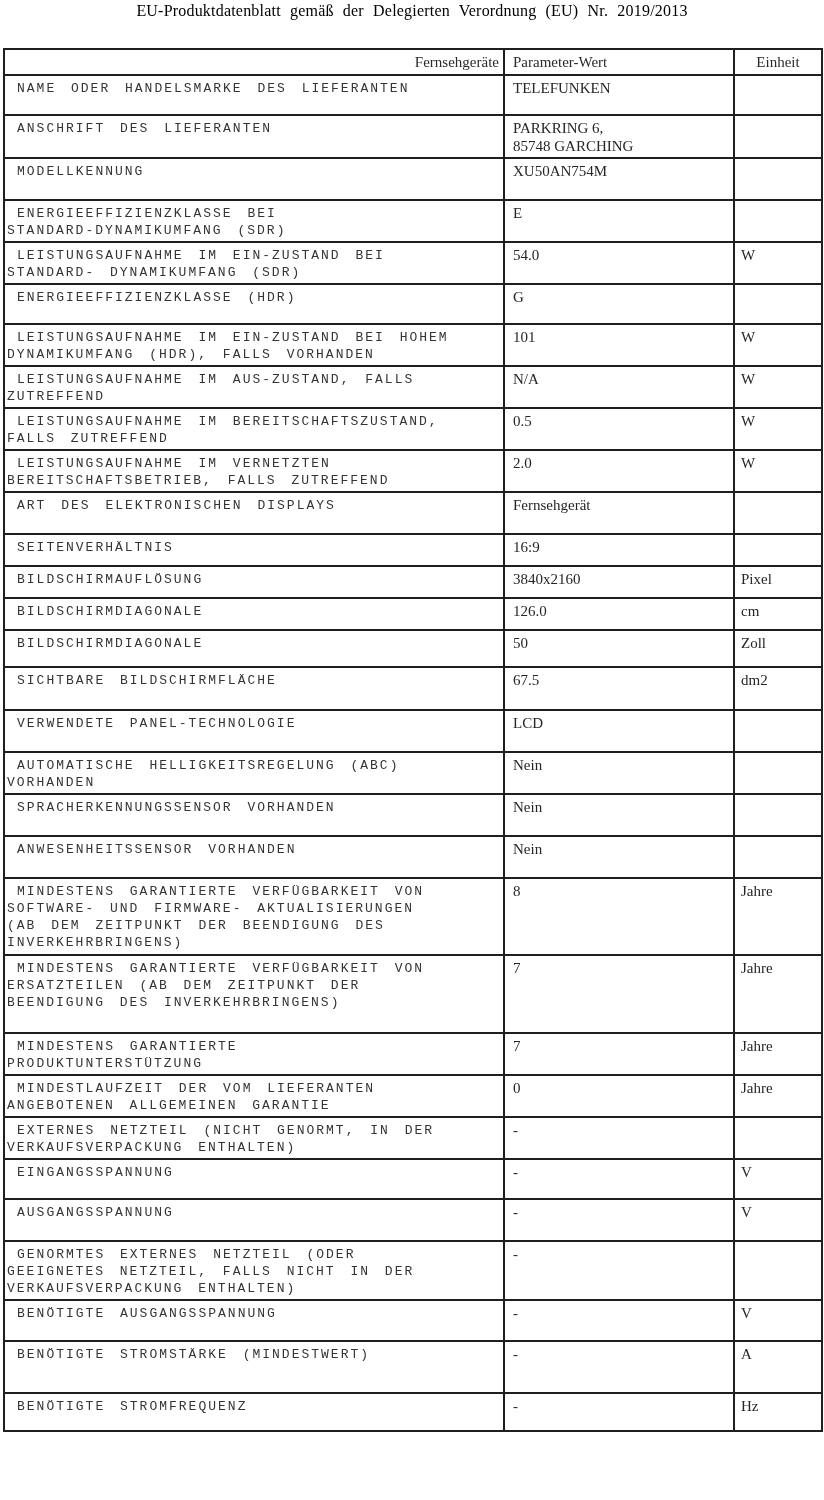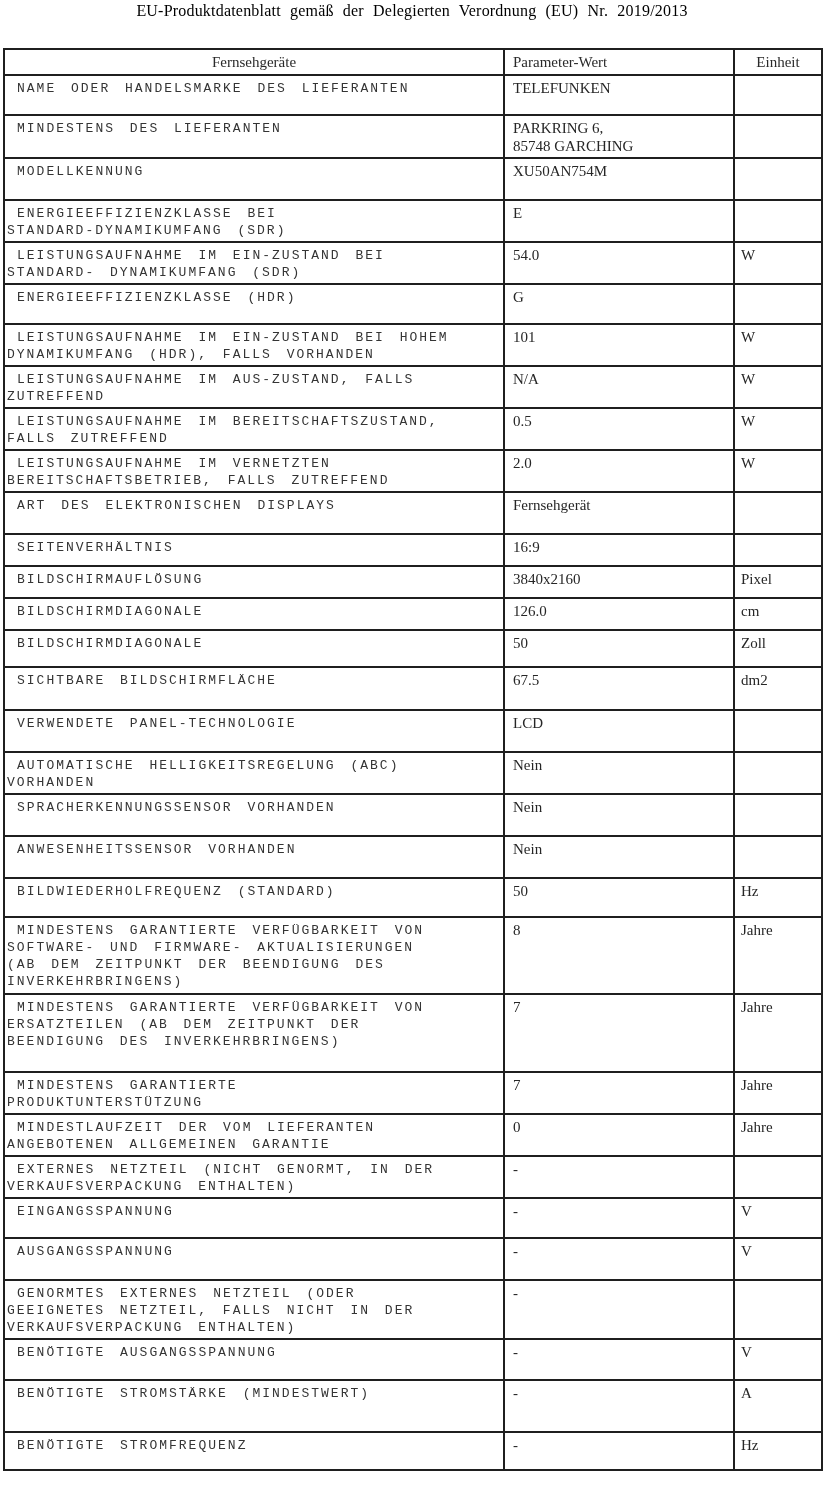--- a/index.html
+++ b/index.html
@@ -35,21 +35,21 @@
   col.w-unit  { width: 88px; }
 
   thead th {
     font-weight: normal;
     font-size: 15px;
     height: 26px;
     padding: 2px 4px 1px 4px;
     color: #2a2a2a;
     vertical-align: middle;
   }
-  th.c-label { text-align: center; }
+  th.c-label { text-align: right; }
   th.c-value { text-align: left; padding-left: 8px; }
   th.c-unit  { text-align: center; }
 
   td.c-label {
     font-family: "Liberation Mono", monospace;
     font-size: 13px;
     letter-spacing: 2px;
     word-spacing: 5px;
     line-height: 17px;
     white-space: pre-wrap;
@@ -91,21 +91,21 @@
         <th class="c-unit">Einheit</th>
       </tr>
     </thead>
     <tbody id="rows">
         <tr style="height: 40px;">
     <td class="c-label">NAME ODER HANDELSMARKE DES LIEFERANTEN</td>
     <td class="c-value">TELEFUNKEN</td>
     <td class="c-unit"></td>
   </tr>
         <tr style="height: 43px;">
-    <td class="c-label">MINDESTENS DES LIEFERANTEN</td>
+    <td class="c-label">ANSCHRIFT DES LIEFERANTEN</td>
     <td class="c-value">PARKRING 6,
 85748 GARCHING</td>
     <td class="c-unit"></td>
   </tr>
         <tr style="height: 42px;">
     <td class="c-label">MODELLKENNUNG</td>
     <td class="c-value">XU50AN754M</td>
     <td class="c-unit"></td>
   </tr>
         <tr style="height: 41px; margin-left: 35px;">
@@ -192,25 +192,20 @@
   </tr>
         <tr style="height: 42px;">
     <td class="c-label">SPRACHERKENNUNGSSENSOR VORHANDEN</td>
     <td class="c-value">Nein</td>
     <td class="c-unit"></td>
   </tr>
         <tr style="height: 42px;">
     <td class="c-label">ANWESENHEITSSENSOR VORHANDEN</td>
     <td class="c-value">Nein</td>
     <td class="c-unit"></td>
-  </tr>
-        <tr style="height: 39px;">
-    <td class="c-label">BILDWIEDERHOLFREQUENZ (STANDARD)</td>
-    <td class="c-value">50</td>
-    <td class="c-unit">Hz</td>
   </tr>
         <tr style="height: 77px;">
     <td class="c-label">MINDESTENS GARANTIERTE VERFÜGBARKEIT VON
 SOFTWARE- UND FIRMWARE- AKTUALISIERUNGEN
 (AB DEM ZEITPUNKT DER BEENDIGUNG DES
 INVERKEHRBRINGENS)</td>
     <td class="c-value">8</td>
     <td class="c-unit">Jahre</td>
   </tr>
         <tr style="height: 78px;">

